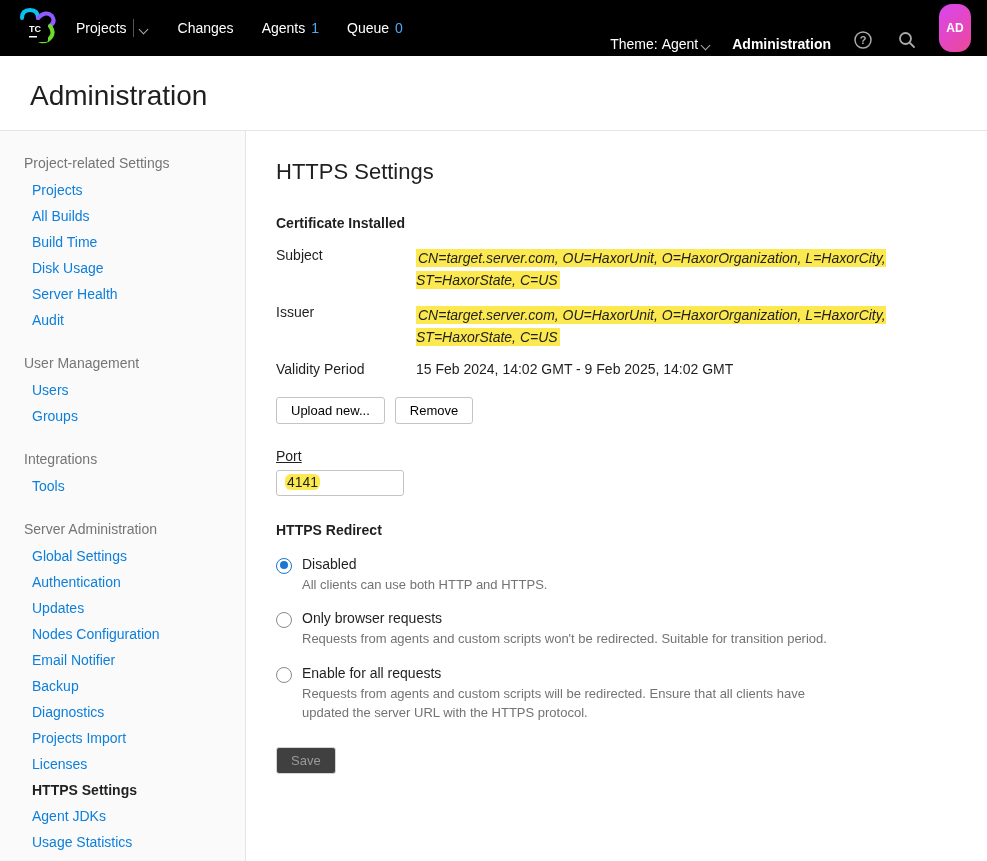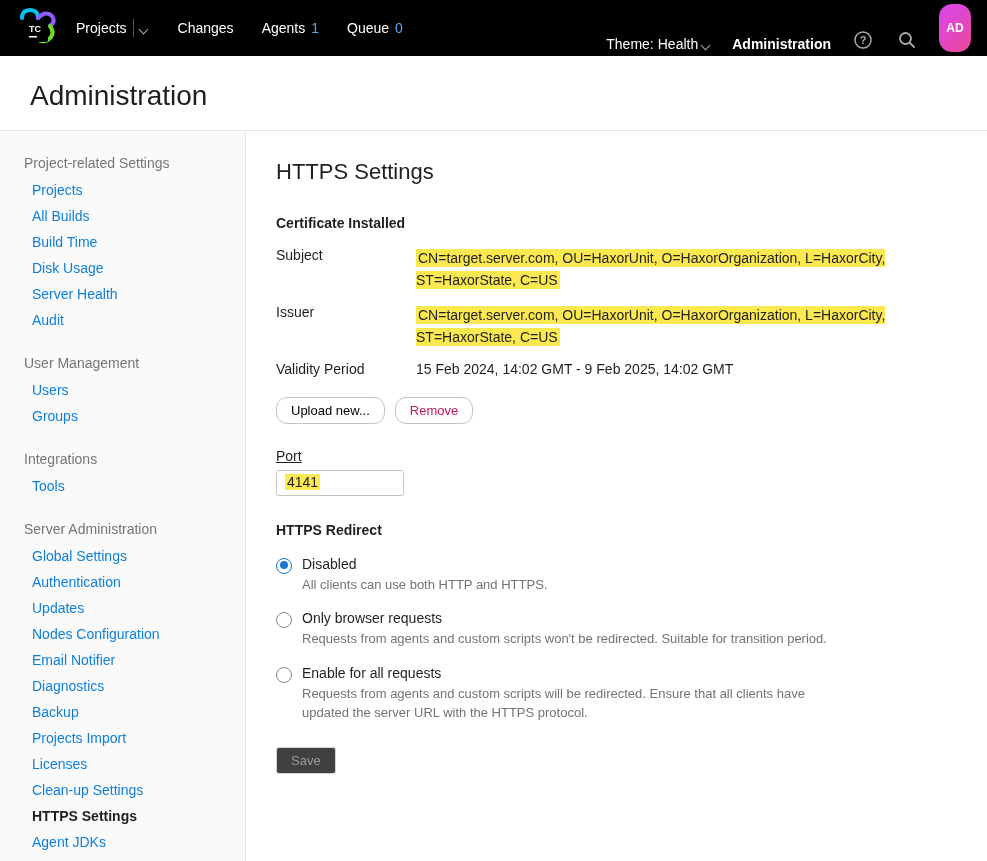--- a/index.html
+++ b/index.html
@@ -154,55 +154,57 @@
     color: #1f1f1f;
   }
   .cert-value {
     flex: 1;
     max-width: 540px;
   }
   .highlight {
     background: #fce94f;
     padding: 1px 2px;
     line-height: 1.6;
+    font-style: italic;
   }
   .btn-row {
     display: flex;
     gap: 10px;
     margin: 14px 0 24px 0;
   }
   .btn {
     border: 1px solid #c4c4c4;
     background: #fff;
     padding: 5px 14px;
-    border-radius: 11px;
+    border-radius: 3px;
     font-size: 13px;
     cursor: pointer;
   }
-  .btn.danger { color: #be185d; }
+  .btn.danger { color: #000000; }
 
   .field-label {
     font-size: 14px;
     margin-bottom: 6px;
     display: block;
     text-decoration: underline;
   }
   
   .fake-input {
     border: 1px solid #c4c4c4;
     border-radius: 3px;
     padding: 3px 8px;
     width: 128px;
     font-size: 14px;
     height: 26px;
     background: #fff;
   }
   .fake-input span {
     background: #fce94f;
     padding: 0 2px;
+    border-radius: 6px;
   }
 
   .radio-group { margin-top: 10px; }
   .radio-row {
     display: flex;
     align-items: flex-start;
     gap: 10px;
     padding: 8px 0;
     justify-content: space-between;
   }
@@ -277,21 +279,21 @@
       <span class="badge">1</span>
     </div>
     <div class="nav-item">
       <span>Queue</span>
       <span class="badge">0</span>
     </div>
   </div>
   <div class="header-right">
     <div class="theme-select">
       <span>Theme:</span>
-      <span>Health</span>
+      <span>Agent</span>
       <span class="chevron-down"></span>
     </div>
     <div class="admin-link">Administration</div>
     <div class="icon-btn">
       <svg width="20" height="20" viewBox="0 0 20 20">
         <circle cx="10" cy="10" r="8" fill="none" stroke="#aaa" stroke-width="1.5"></circle>
         <text x="10" y="14" text-anchor="middle" fill="#aaa" font-size="11" font-weight="600">?</text>
       </svg>
     </div>
     <div class="icon-btn">
@@ -324,25 +326,24 @@
       <div class="sidebar-group-gap"></div>
       <div class="sidebar-group-title">Integrations</div>
       <a class="sidebar-item">Tools</a>
       <div class="sidebar-group-gap"></div>
       <div class="sidebar-group-title">Server Administration</div>
       <a class="sidebar-item">Global Settings</a>
       <a class="sidebar-item">Authentication</a>
       <a class="sidebar-item">Updates</a>
       <a class="sidebar-item">Nodes Configuration</a>
       <a class="sidebar-item">Email Notifier</a>
+      <a class="sidebar-item">Backup</a>
       <a class="sidebar-item">Diagnostics</a>
-      <a class="sidebar-item">Backup</a>
       <a class="sidebar-item">Projects Import</a>
       <a class="sidebar-item">Licenses</a>
-      <a class="sidebar-item">Clean-up Settings</a>
       <a class="sidebar-item active">HTTPS Settings</a>
       <a class="sidebar-item">Agent JDKs</a>
       <a class="sidebar-item">Usage Statistics</a>
     </div>
 
   <div class="content">
     <h2>HTTPS Settings</h2>
 
     <div class="section-heading">Certificate Installed</div>
 

